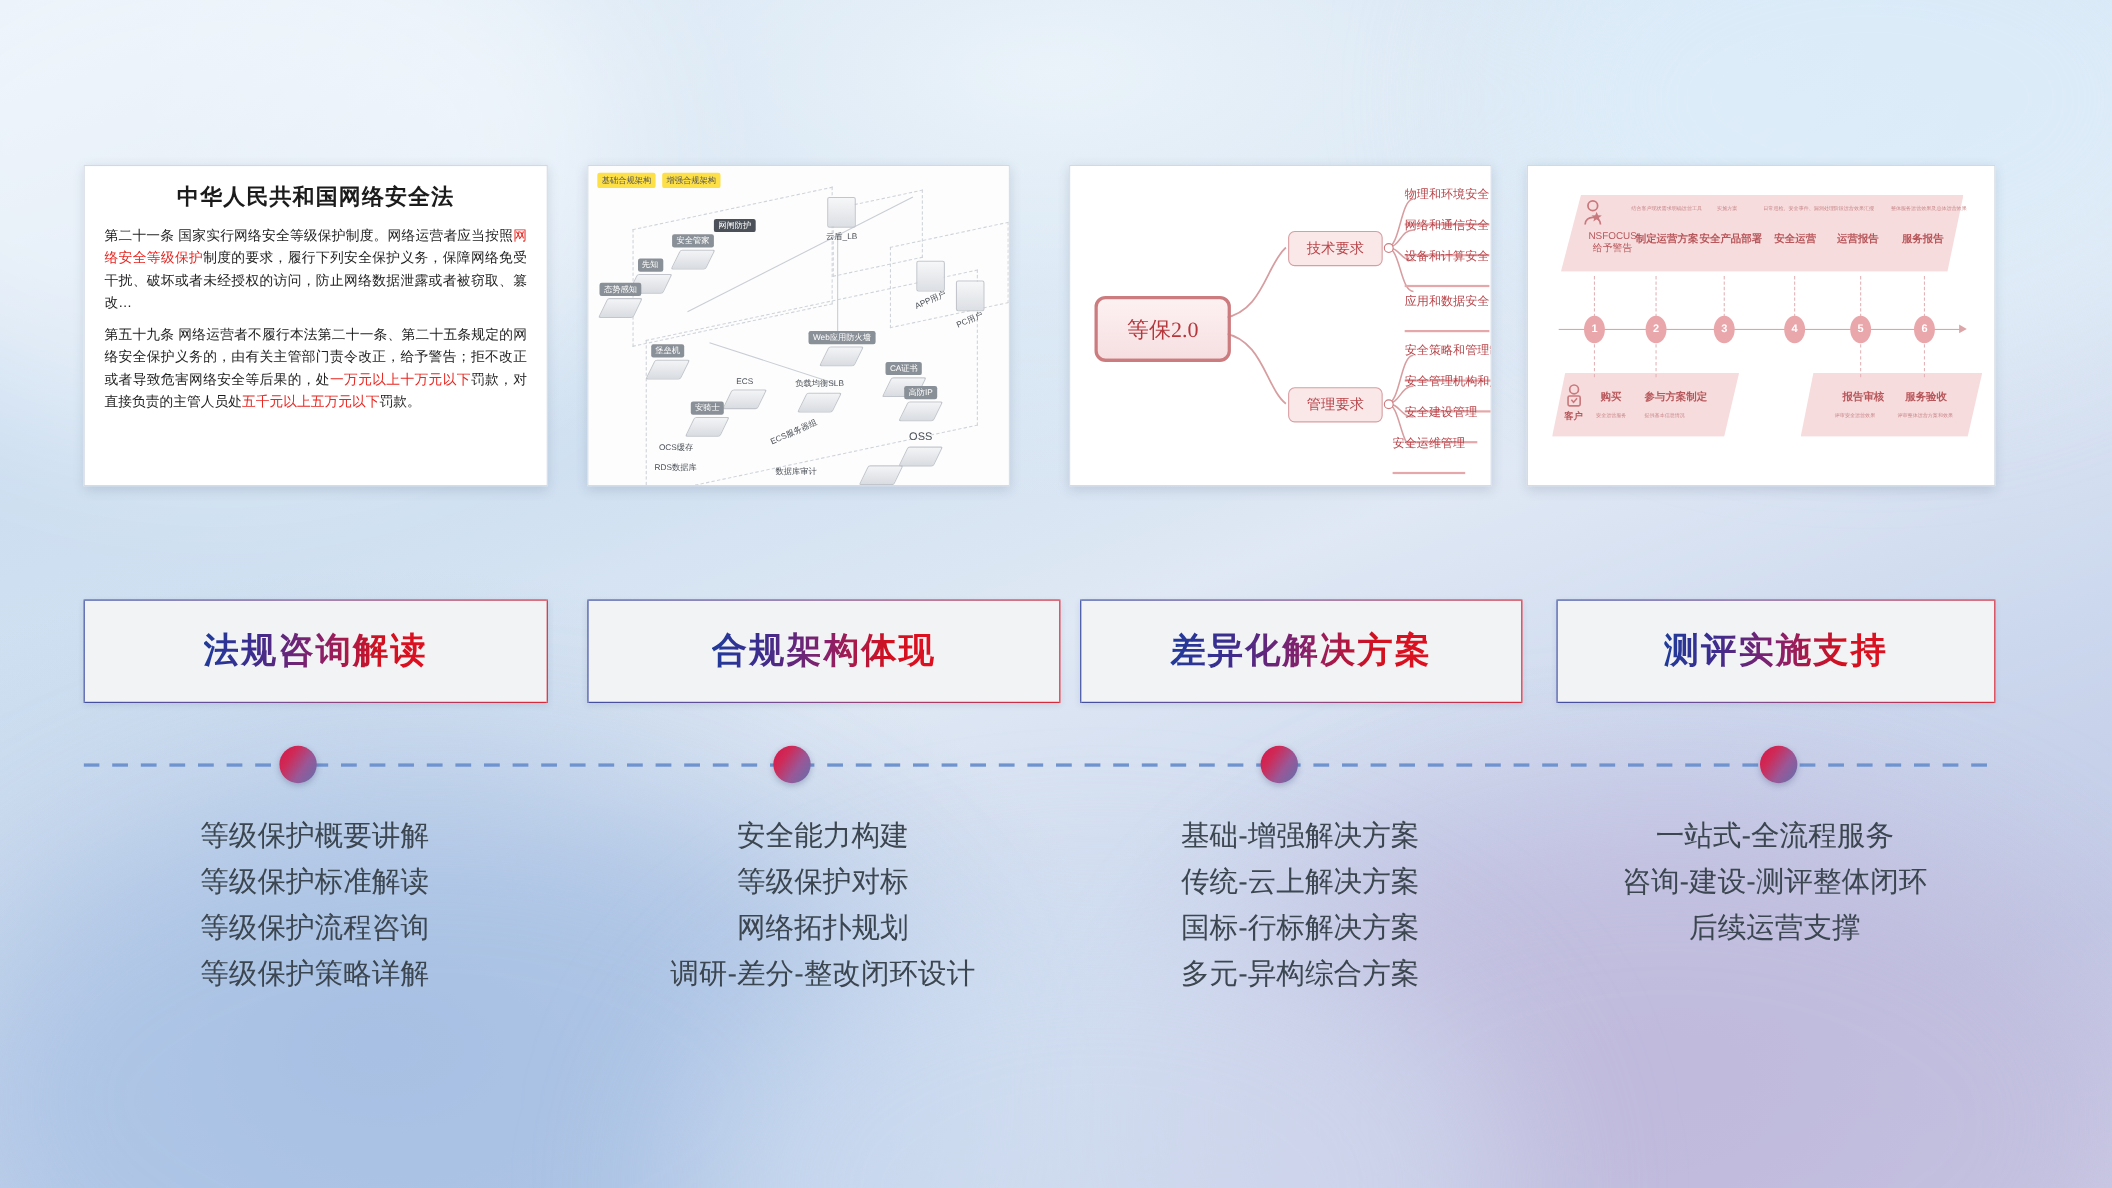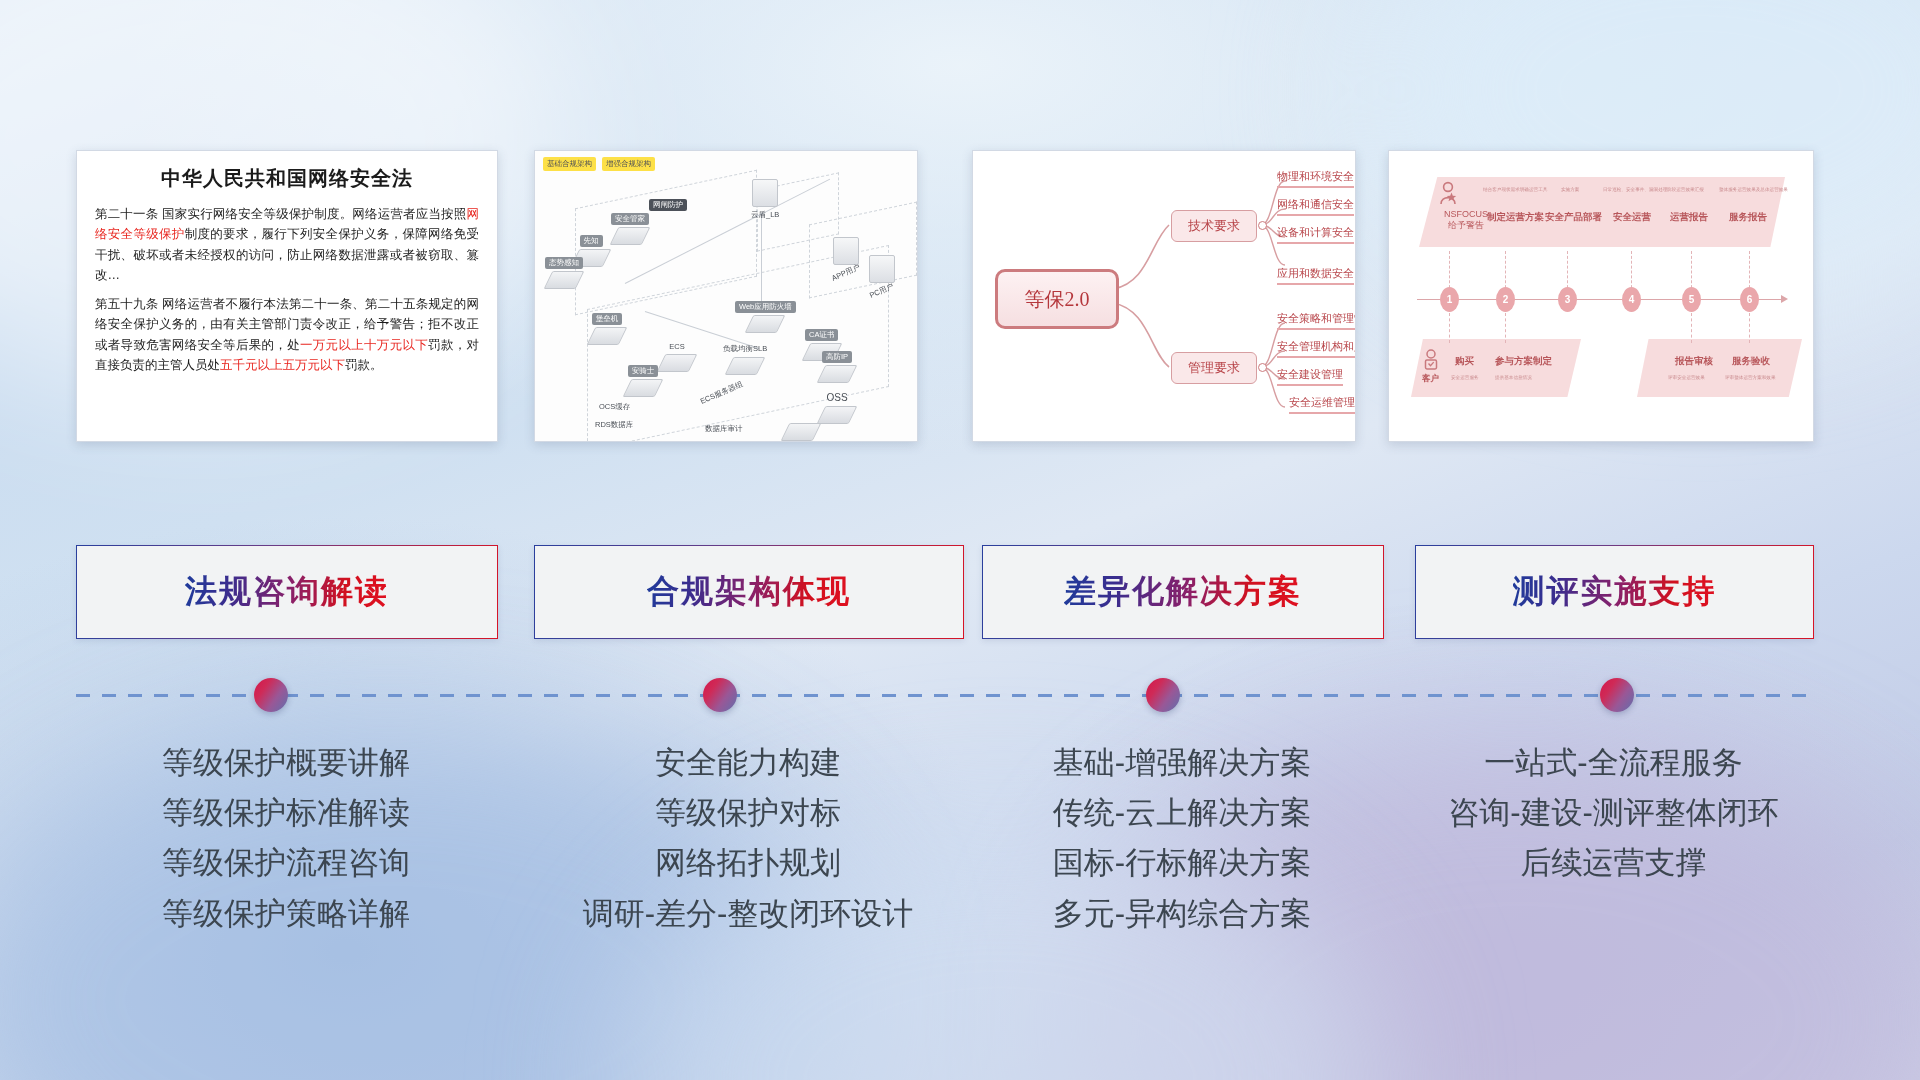--- a/index.html
+++ b/index.html
@@ -66,21 +66,21 @@
     display:flex;align-items:center;justify-content:center;
     font-size:20px;color:#b5373c;font-family:"Liberation Serif","DejaVu Serif",serif;
   }
   .mm-node{
     position:absolute;width:84px;height:30px;border:1.5px solid #d79ea1;border-radius:6px;
     background:#fae8e9;display:flex;align-items:center;justify-content:center;
     font-size:13px;color:#b8454a;font-family:"Liberation Serif","DejaVu Serif",serif;
   }
   .mm-leaf{
     position:absolute;font-size:11px;color:#b8454a;white-space:nowrap;
-    font-family:"Liberation Serif","DejaVu Serif",serif;padding-bottom:2px;
+    font-family:"Liberation Serif","DejaVu Serif",serif;padding-bottom:19px;
     border-bottom:2px solid #e6a7aa;
   }
   .mm-dot{position:absolute;width:7px;height:7px;border:1px solid #cc7b7e;border-radius:50%;background:#fff;}
   svg.mmline{position:absolute;left:0;top:0;width:100%;height:100%;overflow:visible;}
 
   
   .nsf{position:relative;width:100%;height:100%;background:#fff;}
   .band{position:absolute;background:#f7dcdd;}
   .band.top{left:30px;top:26px;width:366px;height:70px;
     clip-path:polygon(5% 0,100% 0,96% 100%,0 100%);}
@@ -123,21 +123,21 @@
       background-image:linear-gradient(to right,#6f93cf 0 14px,transparent 14px 26px);
       background-size:26px 3px;background-repeat:repeat-x;}
   .tldot{position:absolute;top:678px;width:34px;height:34px;border-radius:50%;
       background:linear-gradient(125deg,#d4154a 0%,#cf2a57 30%,#9a5796 62%,#5f6fae 100%);
       box-shadow:0 2px 6px rgba(50,60,110,.30);}
   .d1{left:254px;} .d2{left:703px;} .d3{left:1146px;} .d4{left:1600px;}
 
   
   .lists{position:absolute;left:0;top:738px;width:1920px;height:230px;}
   .list{position:absolute;top:0;text-align:center;}
-  .list div{font-size:31px;color:#3c4650;line-height:1.62;white-space:nowrap;}
+  .list div{font-size:26px;color:#3c4650;line-height:1.62;white-space:nowrap;}
   .l1{left:76px;width:420px;}
   .l2{left:534px;width:428px;}
   .l3{left:982px;width:400px;}
   .l4{left:1415px;width:397px;}
 </style>
 </head>
 <body>
 
 <div class="blob b1"></div>
 <div class="blob b2"></div>
@@ -280,21 +280,21 @@
         <div class="mm-dot" style="left:285px;top:212px;"></div>
 
         <div class="mm-leaf" style="left:304px;top:18px;">物理和环境安全</div>
         <div class="mm-leaf" style="left:304px;top:46px;">网络和通信安全</div>
         <div class="mm-leaf" style="left:304px;top:74px;">设备和计算安全</div>
         <div class="mm-leaf" style="left:304px;top:115px;">应用和数据安全</div>
 
         <div class="mm-leaf" style="left:304px;top:160px;">安全策略和管理制度</div>
         <div class="mm-leaf" style="left:304px;top:188px;">安全管理机构和人员</div>
         <div class="mm-leaf" style="left:304px;top:216px;">安全建设管理</div>
-        <div class="mm-leaf" style="left:316px;top:244px;">安全运维管理</div>
+        <div class="mm-leaf" style="left:293px;top:244px;">安全运维管理</div>
       </div>
     </div>
 
     <div class="card c4">
       <div class="nsf">
         <div class="band top"></div>
         <div class="band bl"></div>
         <div class="band br"></div>
 
         <svg style="position:absolute;left:48px;top:30px;" width="22" height="24" viewBox="0 0 22 24">

